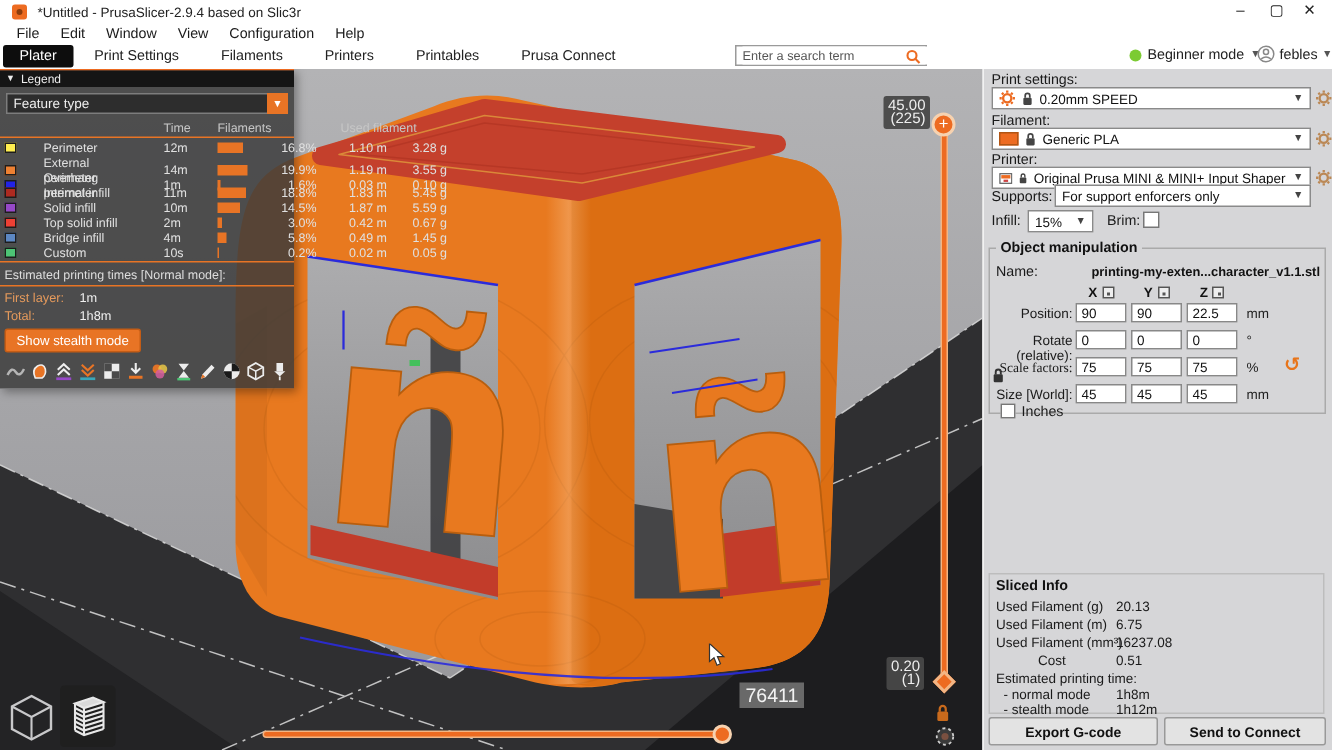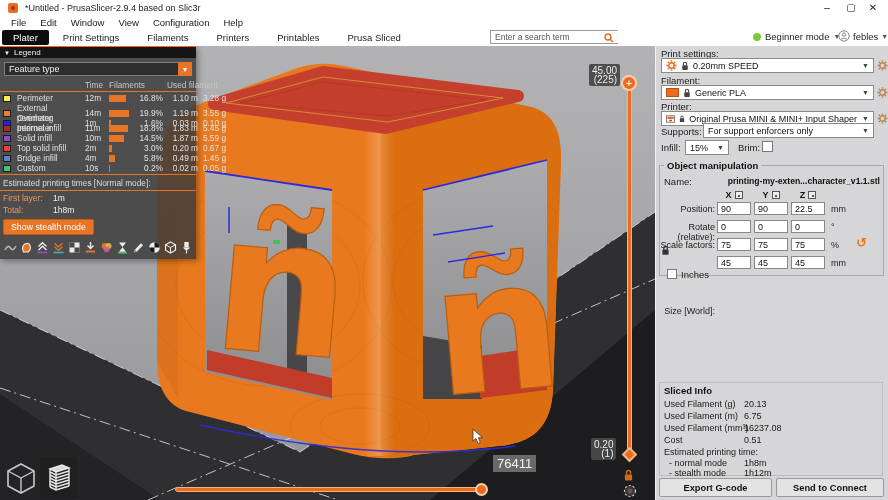--- a/index.html
+++ b/index.html
@@ -28,21 +28,21 @@
   .user{position:absolute;left:838px;top:1px;display:flex;align-items:center;gap:3px;font-size:9.5px;color:#222}
 
   
   .viewport{position:absolute;left:0;top:46px;width:655px;height:454px;background:#9d9d9f;overflow:hidden}
 
   
   .legend{position:absolute;left:0;top:0;width:196px;background:rgba(58,58,58,0.84);border-top:1px solid #ED6B21;color:#e4e4e4;box-shadow:2px 2px 6px rgba(0,0,0,.35)}
   .legend-title{height:11px;background:rgba(16,16,16,0.9);display:flex;align-items:center;gap:4px;padding:0 4px;font-size:8px;color:#eee}
   .ft-select{position:relative;margin:4px 4px 3px 4px;height:14px;background:#2d2d2d;border:1px solid #7d7d7d;color:#eee;font-size:9px;display:flex;align-items:center;padding-left:4px}
   .ft-btn{position:absolute;right:-1px;top:-1px;width:14px;height:14px;background:#E87425;color:#fff;font-size:7px;display:flex;align-items:center;justify-content:center}
-  .lgrid{display:grid;grid-template-columns:10px 64px 20px 24px 26px 31px 24px;column-gap:4px;align-items:center;padding:0 3px;height:10px;font-size:8.3px;color:#e0e0e0}
+  .lgrid{display:grid;grid-template-columns:10px 64px 20px 24px 26px 31px 24px;column-gap:16px;align-items:center;padding:0 3px;height:10px;font-size:8.3px;color:#e0e0e0}
   .lhead{color:#c6c6c6;height:11px}
   .sw{width:8px;height:7px;border:1px solid #1d1d1d}
   .barbox{width:22px;height:7px;position:relative}
   .barbox i{position:absolute;left:0;top:0;height:7px;background:#E87425}
   .tr{text-align:right}
   .ohr{border:none;border-top:1px solid #E87425;margin:1px 0}
   .est-title{font-size:8.3px;color:#ddd;padding:2px 3px 1px}
   .estrow{font-size:8.5px;padding:1px 3px;display:flex}
   .estrow b{color:#E59A5C;font-weight:normal;width:50px}
   .estrow span{color:#f0f0f0}
@@ -128,21 +128,21 @@
       <span class="menu-item">Help</span>
     </div>
 
   <div class="tabbar">
     <div class="tabs">
         <span class="tab active">Plater</span>
         <span class="tab">Print Settings</span>
         <span class="tab">Filaments</span>
         <span class="tab">Printers</span>
         <span class="tab">Printables</span>
-        <span class="tab">Prusa Sliced</span>
+        <span class="tab">Prusa Connect</span>
       </div>
     <div class="searchwrap">
       <input placeholder="Enter a search term" style="">
       <svg style="position:absolute;right:3px;top:2px" width="10" height="10" viewBox="0 0 10 10">
         <circle cx="4" cy="4" r="3" fill="none" stroke="#ED6B21" stroke-width="1.4"></circle>
         <path d="M6.2,6.2 L9,9" stroke="#ED6B21" stroke-width="1.4"></path>
       </svg>
     </div>
     <div class="mode">
       <span class="greendot"></span>
@@ -308,21 +308,21 @@
             <span class="tr">5.59 g</span>
           </div>
           <div class="lgrid">
             <span class="sw" style="background: rgb(238, 64, 52);"></span>
             <span>Top solid infill</span>
             <span>2m</span>
             <span class="barbox">
               <i style="width: 3px;"></i>
             </span>
             <span class="tr">3.0%</span>
-            <span class="tr">0.20 m</span>
+            <span class="tr">0.42 m</span>
             <span class="tr">0.67 g</span>
           </div>
           <div class="lgrid">
             <span class="sw" style="background: rgb(92, 135, 194);"></span>
             <span>Bridge infill</span>
             <span>4m</span>
             <span class="barbox">
               <i style="width: 5.8px;"></i>
             </span>
             <span class="tr">5.8%</span>
@@ -559,26 +559,26 @@
             <span class="omrow-label" style="top: 33px;">Position:</span>
             <input class="ominput" value="90" style="left: 57px; top: 31px;">
             <input class="ominput" value="90" style="left: 94px; top: 31px;">
             <input class="ominput" value="22.5" style="left: 131px; top: 31px;">
             <span class="omunit" style="top: 33px;">mm</span>
             <span class="omrow-label" style="top: 51px;">Rotate (relative):</span>
             <input class="ominput" value="0" style="left: 57px; top: 49px;">
             <input class="ominput" value="0" style="left: 94px; top: 49px;">
             <input class="ominput" value="0" style="left: 131px; top: 49px;">
             <span class="omunit" style="top: 51px;">°</span>
-            <span class="omrow-label" style="top: 69px;">Scale factors:</span>
+            <span class="omrow-label" style="top: 69px; font-family: Liberation Serif, serif;">Scale factors:</span>
             <input class="ominput" value="75" style="left: 57px; top: 67px;">
             <input class="ominput" value="75" style="left: 94px; top: 67px;">
             <input class="ominput" value="75" style="left: 131px; top: 67px;">
             <span class="omunit" style="top: 69px;">%</span>
-            <span class="omrow-label" style="top: 87px; margin-top: 48px;">Size [World]:</span>
+            <span class="omrow-label" style="top: 87px;">Size [World]:</span>
             <input class="ominput" value="45" style="left: 57px; top: 85px;">
             <input class="ominput" value="45" style="left: 94px; top: 85px;">
             <input class="ominput" value="45" style="left: 131px; top: 85px;">
             <span class="omunit" style="top: 87px;">mm</span>
           </div>
         <svg class="omlock" width="9" height="11" viewBox="0 0 10 13">
             <use href="#ic-lock"></use>
           </svg>
         <span class="reset">↺</span>
         <span class="cb" style="left:7px;top:98px;width:10px;height:10px"></span>
@@ -588,21 +588,21 @@
 
     <div class="sliced">
       <span class="st">Sliced Info</span>
       <div id="sliced-rows">
           <span class="srow" style="top: 16px;">Used Filament (g)</span>
           <span class="sval" style="top: 16px;">20.13</span>
           <span class="srow" style="top: 28px;">Used Filament (m)</span>
           <span class="sval" style="top: 28px;">6.75</span>
           <span class="srow" style="top: 40px;">Used Filament (mm³)</span>
           <span class="sval" style="top: 40px;">16237.08</span>
-          <span class="srow" style="top: 52px;">Cost</span>
+          <span class="srow" style="top: 52px; margin-left: 28px;">Cost</span>
           <span class="sval" style="top: 52px;">0.51</span>
         </div>
       <span class="srow" style="top:64px">Estimated printing time:</span>
       <div id="sliced-time-rows">
           <span class="srow" style="left: 9px; top: 75px;">- normal mode</span>
           <span class="sval" style="top: 75px;">1h8m</span>
           <span class="srow" style="left: 9px; top: 85px;">- stealth mode</span>
           <span class="sval" style="top: 85px;">1h12m</span>
         </div>
     </div>

